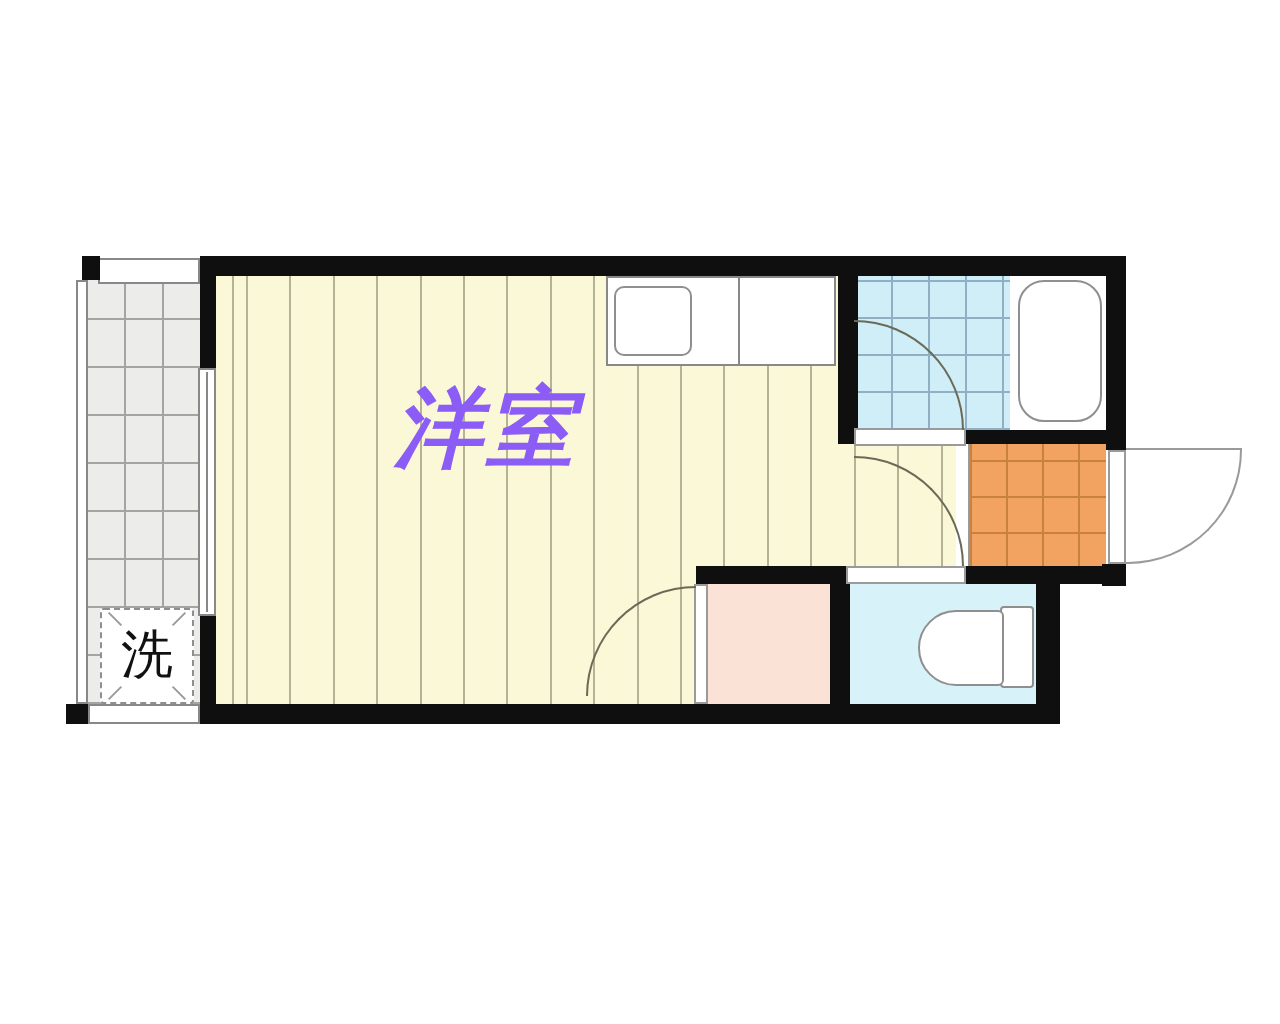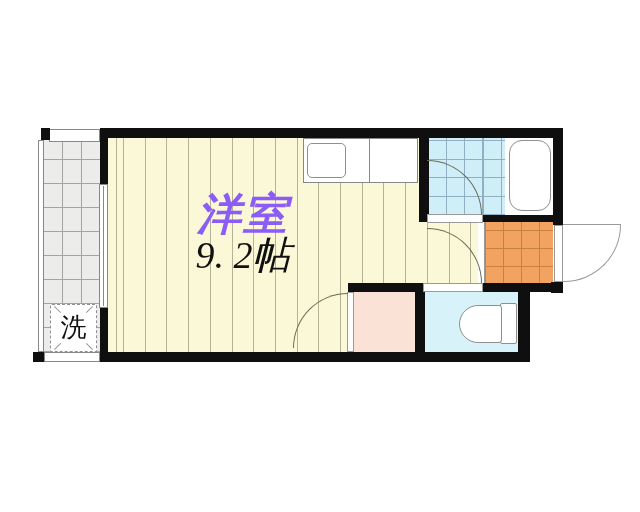--- a/index.html
+++ b/index.html
@@ -96,15 +96,14 @@
   <div class="abs opening" style="left:423px;top:283px;width:60px;height:9px;"></div>
   <div class="abs opening" style="left:347px;top:292px;width:7px;height:60px;"></div>
 
   <div class="abs arc arc-ne" style="left:427px;top:160px;width:55px;height:55px;"></div>
   <div class="abs arc arc-ne" style="left:427px;top:228px;width:55px;height:55px;"></div>
   <div class="abs arc arc-nw" style="left:293px;top:293px;width:55px;height:55px;"></div>
   <div class="abs gline" style="left:563px;top:224px;width:58px;height:1px;"></div>
   <div class="abs arc arc-se" style="left:563px;top:225px;width:58px;height:57px;"></div>
 
   <div class="abs roomname" style="left:173px;top:192px;width:140px;height:44px;">洋室</div>
-  <div class="abs roomsize" style="left:168px;top:236px;width:150px;height:46px;">9. 2帖</div>
 
 </div>
 
 </body></html>

